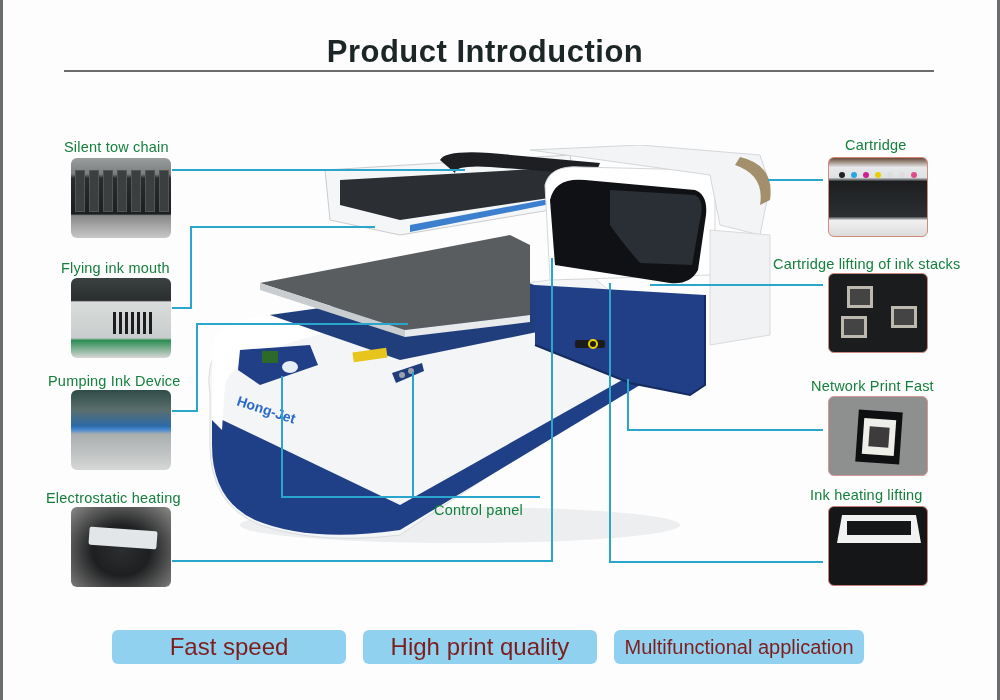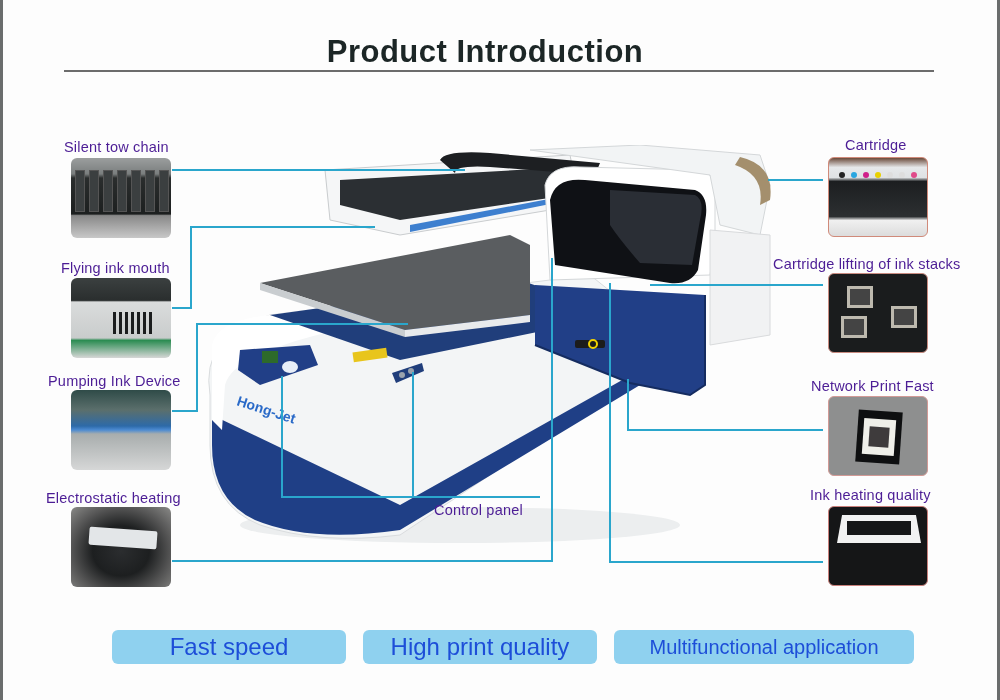--- a/index.html
+++ b/index.html
@@ -4,26 +4,26 @@
 <style>
   * { box-sizing: border-box; margin: 0; padding: 0; }
   html, body { width: 1000px; height: 700px; overflow: hidden; background: #fdfdfd; }
   body { position: relative; font-family: "Liberation Sans", "DejaVu Sans", sans-serif; color: #1e2424; }
   .frame-left { position: absolute; left: 0; top: 0; width: 3px; height: 700px; background: #6a6d6d; }
   .frame-right { position: absolute; right: 0; top: 0; width: 3px; height: 700px; background: #6a6d6d; }
 
   .title { position: absolute; left: 0; width: 970px; top: 14px; text-align: center; font-size: 31px; letter-spacing: 0.5px; color: #1c2626; margin-top: 20px; }
   .title-rule { position: absolute; left: 64px; top: 70px; width: 870px; height: 2px; background: #6c6c6c; }
 
-  .feature-label { position: absolute; font-size: 14.5px; color: #4c1d95; white-space: nowrap; letter-spacing: 0.2px; }
+  .feature-label { position: absolute; font-size: 14.5px; color: #15803d; white-space: nowrap; letter-spacing: 0.2px; }
   .thumb { position: absolute; width: 100px; height: 80px; border-radius: 6px; overflow: hidden; }
 
   .line { position: absolute; background: #2aa6cc; }
 
-  .pill { position: absolute; top: 630px; height: 34px; background: #8fd1ef; border-radius: 6px; text-align: center; color: #1d4ed8; }
+  .pill { position: absolute; top: 630px; height: 34px; background: #8fd1ef; border-radius: 6px; text-align: center; color: #7f1d1d; }
   .pill span { display: block; line-height: 34px; }
 
   
   .th-chain { background: linear-gradient(180deg,#9b9e9e 0%,#7a7e7e 20%,#2a2d2d 25%,#1c1f1f 70%,#888 72%,#c8c8c8 100%); }
   .th-chain .seg { position:absolute; top:12px; width:10px; height:42px; background:#3b3f40; border:1px solid #555; }
   .th-mouth { background: linear-gradient(180deg,#3b4040 0%,#2a2e2e 28%,#dadcdc 30%,#c9cccc 75%,#2b8c52 78%,#d7d7d7 100%); }
   .th-mouth .vent { position:absolute; top:34px; width:3px; height:22px; background:#1b1d1e; }
   .th-pump { background: linear-gradient(180deg,#2f4b48 0%,#5b6f6c 25%,#2d6aa8 45%,#4c8bd2 50%,#a8adad 55%,#d6d7d7 100%); }
   .th-static { background: radial-gradient(ellipse at 50% 55%,#2b2d2f 0%,#1d1f20 40%,#555 70%,#8a8a88 100%); }
   .th-static .bar { position:absolute; left:18px; top:22px; width:68px; height:18px; background:#e3e6e8; border-radius:2px; transform: rotate(4deg); }
@@ -192,29 +192,29 @@
   <div class="feature-label" style="left:811px;top:378px;">Network Print Fast</div>
   <div class="thumb th-net" style="left:828px;top:396px;">
     <div class="port">
         <i></i>
         <b></b>
       </div>
   </div>
 </div>
 
 <div>
-  <div class="feature-label" style="left:810px;top:487px;">Ink heating quality</div>
+  <div class="feature-label" style="left:810px;top:487px;">Ink heating lifting</div>
   <div class="thumb th-heat" style="left:828px;top:506px;">
     <div class="top">
         <i></i>
       </div>
   </div>
 </div>
 
 <div class="pill" style="left:112px;width:234px;font-size:24px;">
   <span>Fast speed</span>
 </div>
 <div class="pill" style="left:363px;width:234px;font-size:24px;">
   <span>High print quality</span>
 </div>
-<div class="pill" style="left:614px;width:300px;font-size:20px;">
+<div class="pill" style="left:614px;width:250px;font-size:20px;">
   <span>Multifunctional application</span>
 </div>
 
 </body></html>

